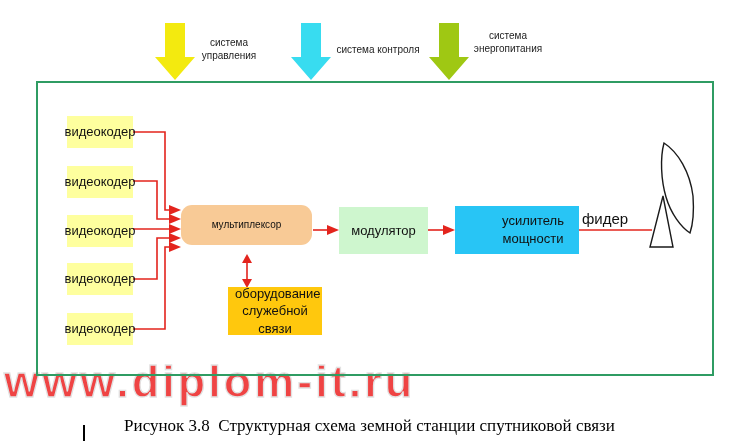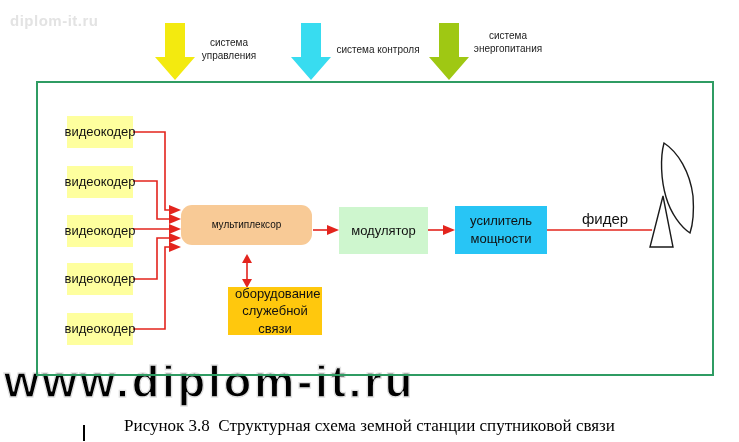--- a/index.html
+++ b/index.html
@@ -7,21 +7,21 @@
     position:relative;width:739px;height:442px;background:#ffffff;
     font-family:"Liberation Sans", sans-serif;overflow:hidden;
   }
   .abs{position:absolute;}
   
   .wm-top{
     left:10px;top:12px;font-size:15px;font-weight:bold;color:#e3e3e3;
     letter-spacing:.5px;
   }
   .wm-bottom{
-    left:4px;top:356px;font-size:45px;font-weight:bold;color:#000000;
+    left:4px;top:356px;font-size:45px;font-weight:bold;color:#ef4444;
     -webkit-text-stroke:1.3px #e2e2e2;letter-spacing:3px;white-space:nowrap;
   }
   
   .frame{
     left:36px;top:81px;width:674px;height:291px;
     border:2px solid #2f9c63;background:transparent;
   }
   
   #overlay{left:0;top:0;width:739px;height:442px;pointer-events:none;}
   
@@ -32,42 +32,41 @@
   .lbl-monitor{left:333px;top:43px;width:90px;}
   .lbl-power{left:469px;top:29px;width:78px;}
   
   .block{
     display:flex;align-items:center;justify-content:center;text-align:center;
     font-size:13px;color:#111;line-height:1.35;
   }
   .enc{left:67px;width:66px;height:32px;}
   .mux{left:181px;top:205px;width:131px;height:40px;font-size:10px;border-radius:11px;}
   .mod{left:339px;top:207px;width:89px;height:47px;font-size:13px;}
-  .amp{left:455px;top:206px;width:92px;height:48px;}
+  .amp{left:455px;top:206px;width:92px;height:48px;padding-left:32px;}
   .amp span{display:block;width:62px;}
   .svc{left:203px;top:287px;width:94px;height:48px;}
   .svc span{display:block;width:80px;}
   .feeder{
     left:573px;top:210px;width:64px;text-align:center;
     font-size:15px;color:#111;
   }
   
   .caption{
     left:0;top:416px;width:739px;text-align:center;
     font-family:"Liberation Serif", serif;font-size:17px;color:#000;
     white-space:pre;
   }
   .caret{left:83px;top:425px;width:2px;height:16px;background:#000;}
 </style>
 </head>
 <body>
 
 <div id="stage">
 
-  <div class="abs wm-top">diplom-it.ru</div>
   <div class="abs wm-bottom">www.diplom-it.ru</div>
 
   <div class="abs frame" style="border-color: rgb(47, 156, 99);"></div>
 
   <svg id="overlay" class="abs" viewBox="0 0 739 442" xmlns="http://www.w3.org/2000/svg">
 
     <polygon points="165,23 185,23 185,57 195,57 175,80 155,57 165,57" fill="#f3ea0f"></polygon>
     <polygon points="301,23 321,23 321,57 331,57 311,80 291,57 301,57" fill="#38dcf0"></polygon>
     <polygon points="439,23 459,23 459,57 469,57 449,80 429,57 439,57" fill="#9fc813"></polygon>
 

